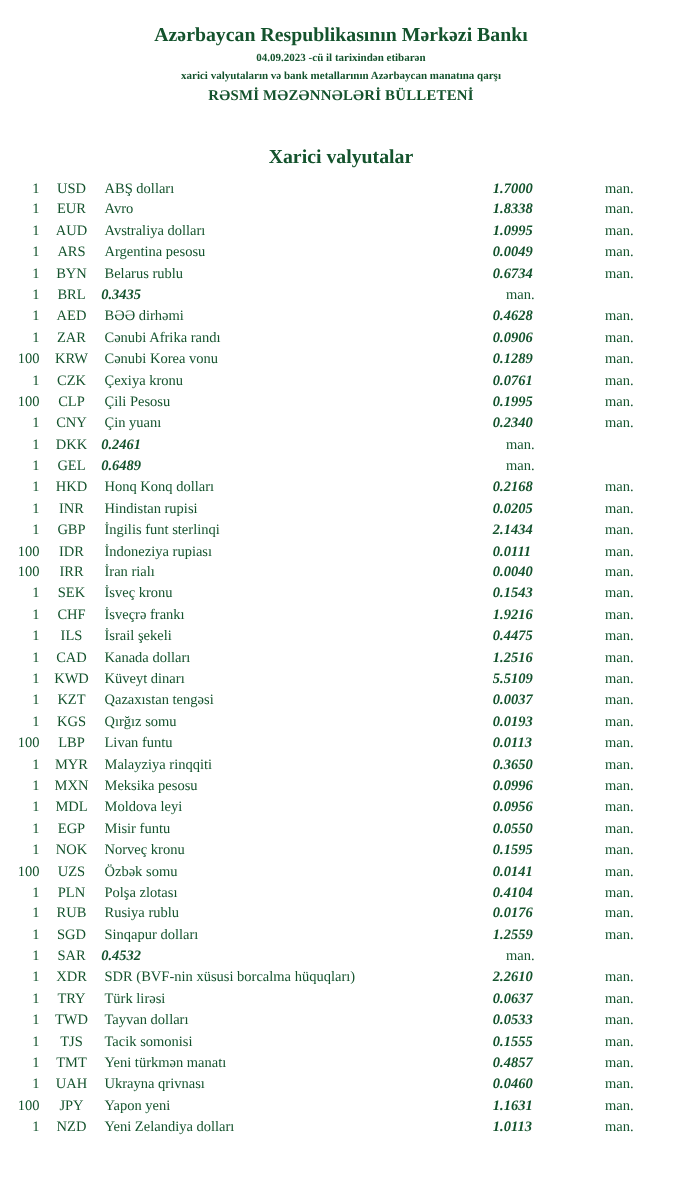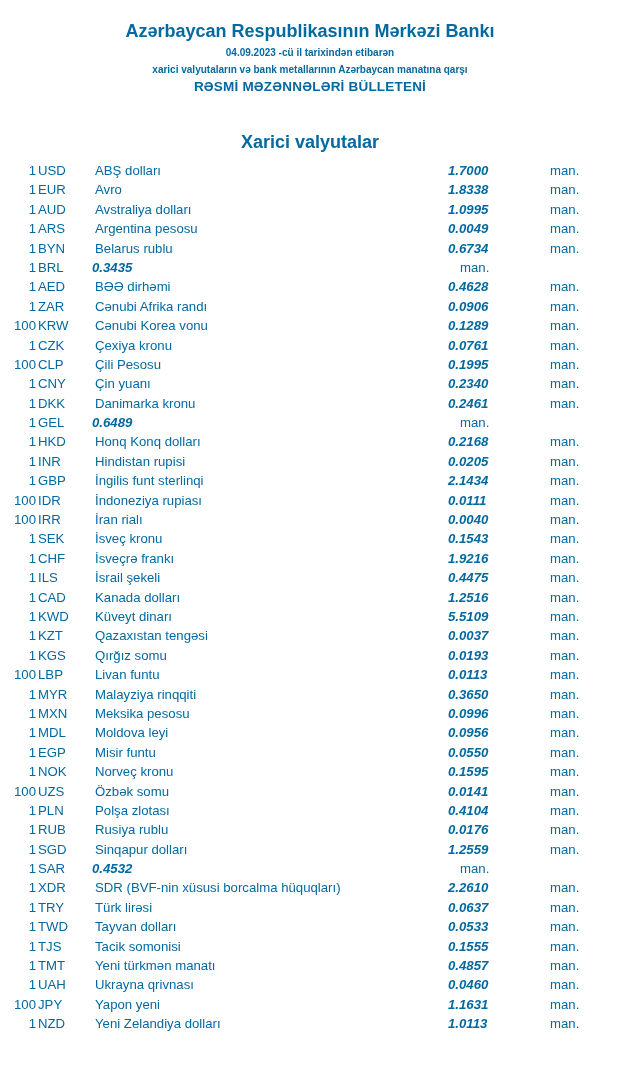--- a/index.html
+++ b/index.html
@@ -5,22 +5,22 @@
   html, body {
     margin: 0;
     padding: 0;
     background: #ffffff;
   }
   .page {
     width: 620px;
     height: 1072px;
     box-sizing: border-box;
     background: #ffffff;
-    color: #0369a1;
-    font-family: Liberation Sans, sans-serif;
+    color: #14532d;
+    font-family: Liberation Serif, serif;
     overflow: hidden;
   }
   .hdr {
     text-align: center;
     padding-top: 20px;
   }
   .hdr-title {
     font-size: 18px;
     font-weight: bold;
     line-height: 22px;
@@ -53,21 +53,21 @@
     padding: 0 40px 0 12px;
     height: 19.4px;
     font-size: 13.2px;
     line-height: 19.4px;
   }
   .cell-qty {
     text-align: right;
     padding-right: 2px;
   }
   .cell-code {
-    text-align: left;
+    text-align: center;
   }
   .cell-name {
     padding-left: 3px;
     white-space: nowrap;
   }
   .cell-rate {
     text-align: left;
     font-weight: bold;
     font-style: italic;
   }
@@ -180,21 +180,20 @@
     <span class="cell-qty">1</span>
     <span class="cell-code">CNY</span>
     <span class="cell-name">Çin yuanı</span>
     <span class="cell-rate">0.2340</span>
     <span class="cell-unit">man.</span>
   </div>
 
   <div class="row">
     <span class="cell-qty">1</span>
     <span class="cell-code">DKK</span>
-    <span class="cell-name">Danimarka kronu</span>
     <span class="cell-rate">0.2461</span>
     <span class="cell-unit">man.</span>
   </div>
 
   <div class="row">
     <span class="cell-qty">1</span>
     <span class="cell-code">GEL</span>
     <span class="cell-rate">0.6489</span>
     <span class="cell-unit">man.</span>
   </div>

